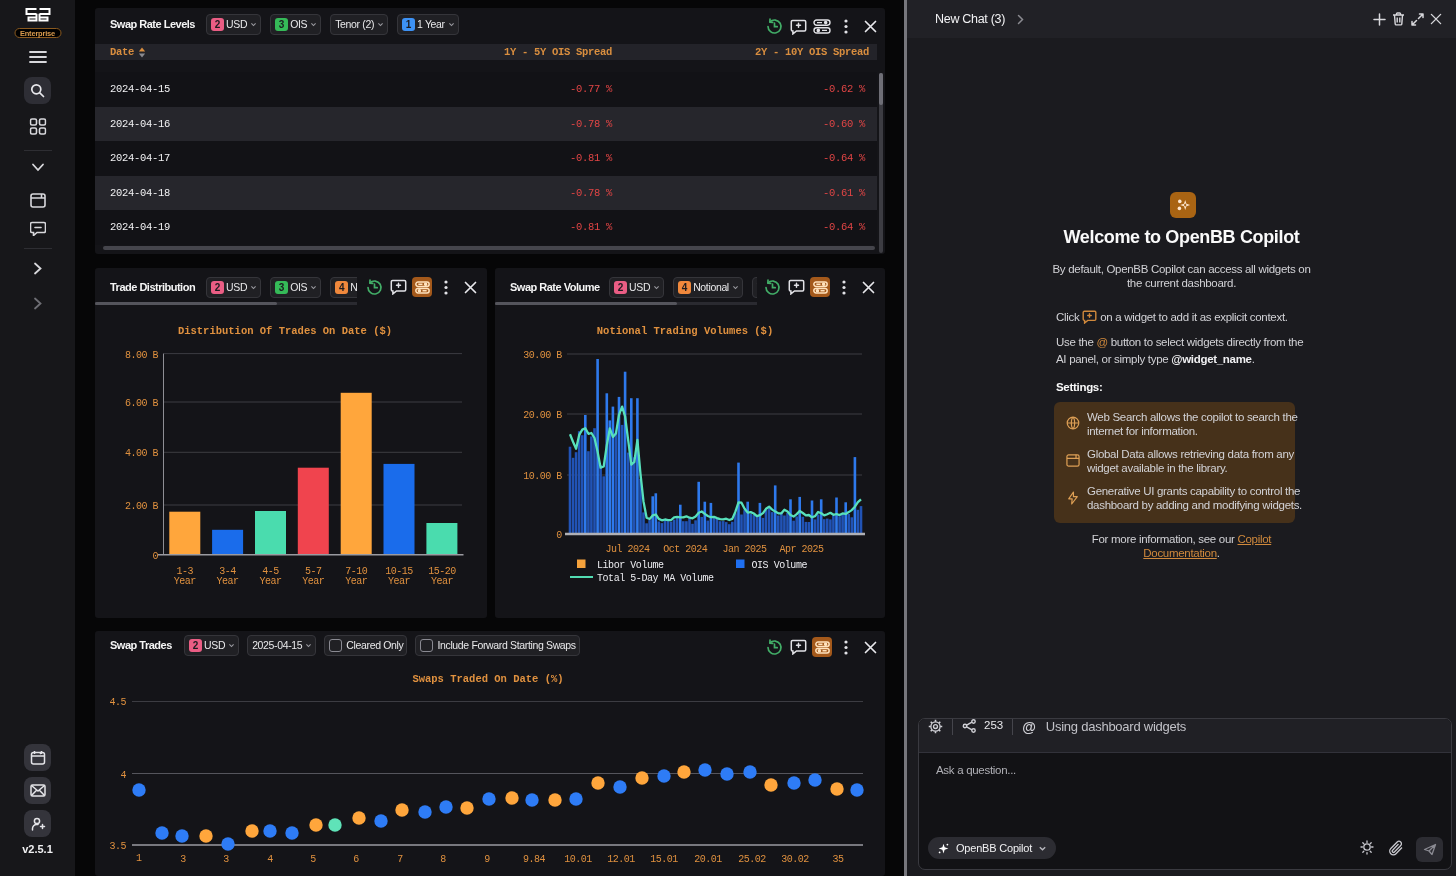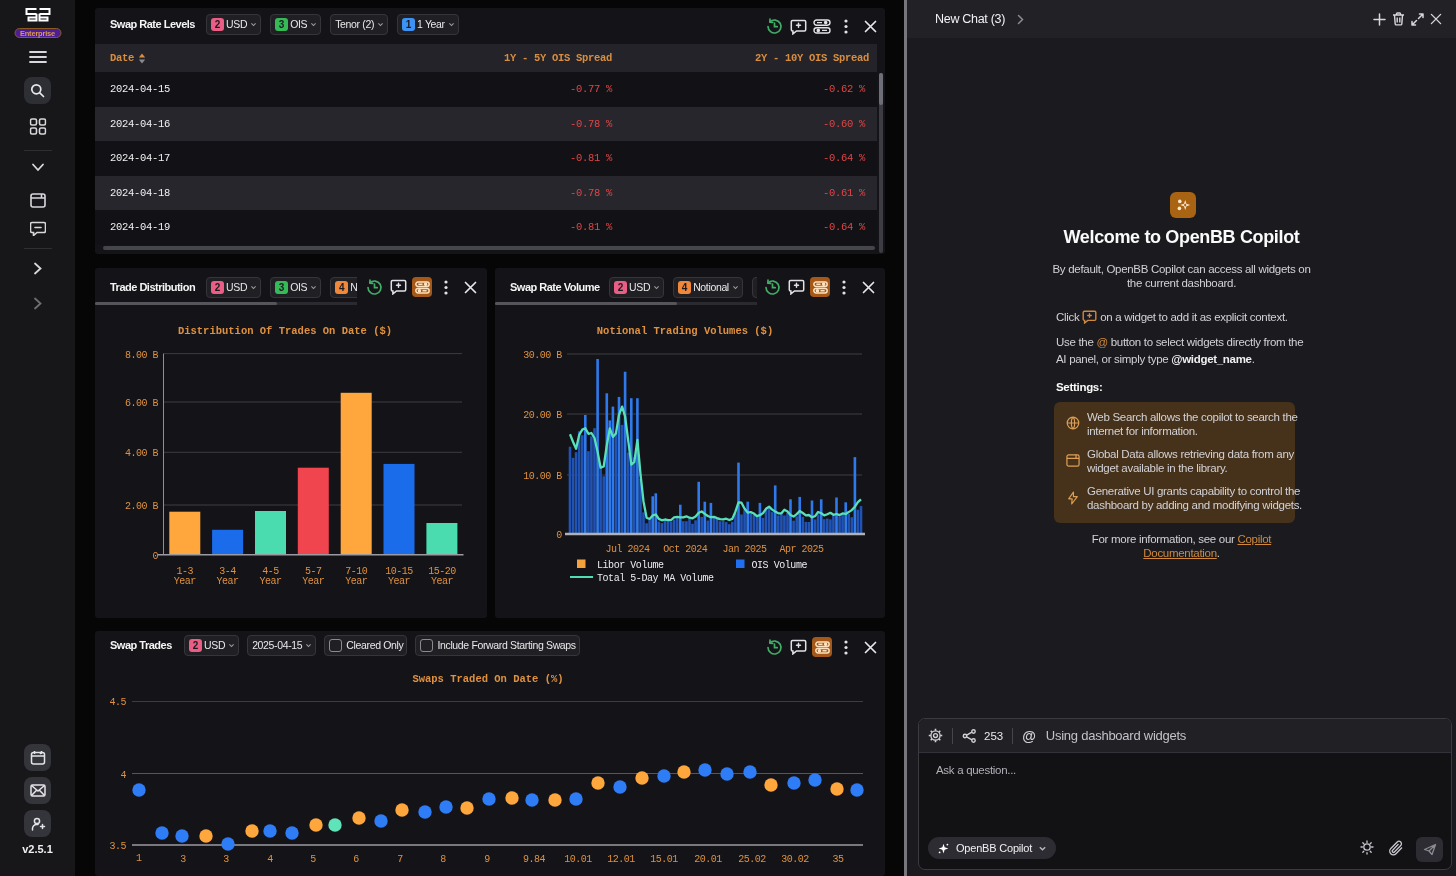--- a/index.html
+++ b/index.html
@@ -41,21 +41,21 @@
 <body>
 <div id="app">
 
 <div id="sidebar">
   <div class="side-ic" style="top:7px;">
     <svg width="27" height="15" viewBox="0 0 27 15" fill="none" stroke="#fff" stroke-width="2">
       <path d="M12 2 H2 V7 H12 M12 6.7 V13.5 H4 V10.5 H12"></path>
       <path d="M15 2 H25 V7 H15 M15 6.7 V13.5 H23 V10.5 H15"></path>
     </svg>
   </div>
-  <div class="side-ic" style="top:28px; width:47px; height:10px; border:1px solid #8a5a20; border-radius:5px; background:#4c1d95;">
+  <div class="side-ic" style="top:28px; width:47px; height:10px; border:1px solid #8a5a20; border-radius:5px; background:#000000;">
     <span style="color:#d99b4e; font-size:7.5px; font-weight:700; letter-spacing:-0.2px;">Enterprise</span>
   </div>
   <div class="side-ic" style="top:50px;">
     <svg width="18" height="14" viewBox="0 0 18 14" stroke="#d8d8dc" stroke-width="1.8" stroke-linecap="round">
           <path d="M1 2 h16 M1 7 h16 M1 12 h16"></path>
         </svg>
   </div>
   <div class="sq-btn" style="top:77px; background:#2e2e35;">
     <svg width="15" height="15" viewBox="0 0 15 15" fill="none" stroke="#e8e8ec" stroke-width="1.7">
           <circle cx="6.3" cy="6.3" r="4.5"></circle>
@@ -170,21 +170,21 @@
             <circle cx="2" cy="13" r="1.6" fill="#e2e2e6"></circle>
           </svg>
         </div>
     <div class="hic">
           <svg width="13" height="13" viewBox="0 0 13 13" stroke="#e8e8ec" stroke-width="1.7" stroke-linecap="round">
             <path d="M1.5 1.5 L11.5 11.5 M11.5 1.5 L1.5 11.5"></path>
           </svg>
         </div>
   </div>
 
-  <div class="abs mono" style="left:0; top:36px; right:8px; height:28px; background:#232329; display:flex; align-items:center; font-size:10.5px; letter-spacing:-0.3px;">
+  <div class="abs mono" style="left:0; top:36px; right:8px; height:16px; background:#232329; display:flex; align-items:center; font-size:10.5px; letter-spacing:-0.3px;">
     <span style="color:#d98e3f; font-weight:700; margin-left:15px;">Date</span>
     <svg width="8" height="11" viewBox="0 0 9 12" style="margin-left:4px;">
           <path d="M4.5 0.5 L8 5 H1 Z" fill="#d98e3f"></path>
           <path d="M4.5 11.5 L1 7 H8 Z" fill="#8a8a90"></path>
         </svg>
     <span class="abs" style="left:17px; width:500px; text-align:right; color:#d98e3f; font-weight:700;">1Y - 5Y OIS Spread</span>
     <span class="abs" style="left:274px; width:500px; text-align:right; color:#d98e3f; font-weight:700;">2Y - 10Y OIS Spread</span>
   </div>
   <div class="trow" style="top:64px; background:#121216;">
         <span class="c-date" style="color:#f2f2f4;">2024-04-15</span>
@@ -671,21 +671,21 @@
     <svg class="abs" style="left:13px; top:89px;" width="12" height="14" viewBox="0 0 14 16" fill="none" stroke="#dd9f55" stroke-width="1.4" stroke-linejoin="round">
           <path d="M7.5 1 L2 9 h4 L5.5 15 L12 6.5 h-4.5 Z"></path>
         </svg>
     <div class="abs copy" style="left:33px; top:83px; width:222px; font-size:11.5px; line-height:13.7px;">Generative UI grants capability to control the dashboard by adding and modifying widgets.</div>
   </div>
   <div class="abs copy" style="left:0; top:533px; width:549px; text-align:center; line-height:13.8px;">
     For more information, see our <span style="color:#d0893c; text-decoration:underline;">Copilot<br>Documentation</span>.
   </div>
 
   <div class="abs" style="left:11px; top:718px; width:534px; height:152px; border:1px solid #3a3a40; border-radius:7px; background:#121215; overflow:hidden;">
-    <div class="abs" style="left:0; top:0; right:0; height:34px; background:#202025; border-bottom:1px solid #32323a; display:flex; align-items:center;">
+    <div class="abs" style="left:0; top:0; right:0; height:34px; background:#202025; border-bottom:1px solid #32323a; display:flex; ">
       <svg style="margin-left:9px;" width="15" height="15" viewBox="0 0 16 16" fill="none" stroke="#d0d0d6" stroke-width="1.4">
             <circle cx="8" cy="8" r="2.1"></circle>
             <circle cx="8" cy="8" r="4.9"></circle>
             <g stroke-width="1.7">
               <path d="M8 0.8 V3 M8 13 V15.2 M0.8 8 H3 M13 8 H15.2 M2.9 2.9 L4.5 4.5 M11.5 11.5 L13.1 13.1 M13.1 2.9 L11.5 4.5 M4.5 11.5 L2.9 13.1"></path>
             </g>
           </svg>
       <div style="width:1px; height:16px; background:#45454c; margin:0 9px;"></div>
       <svg width="15" height="14" viewBox="0 0 15 14" fill="none" stroke="#d0d0d6" stroke-width="1.4">
             <circle cx="3" cy="7" r="1.7"></circle>

